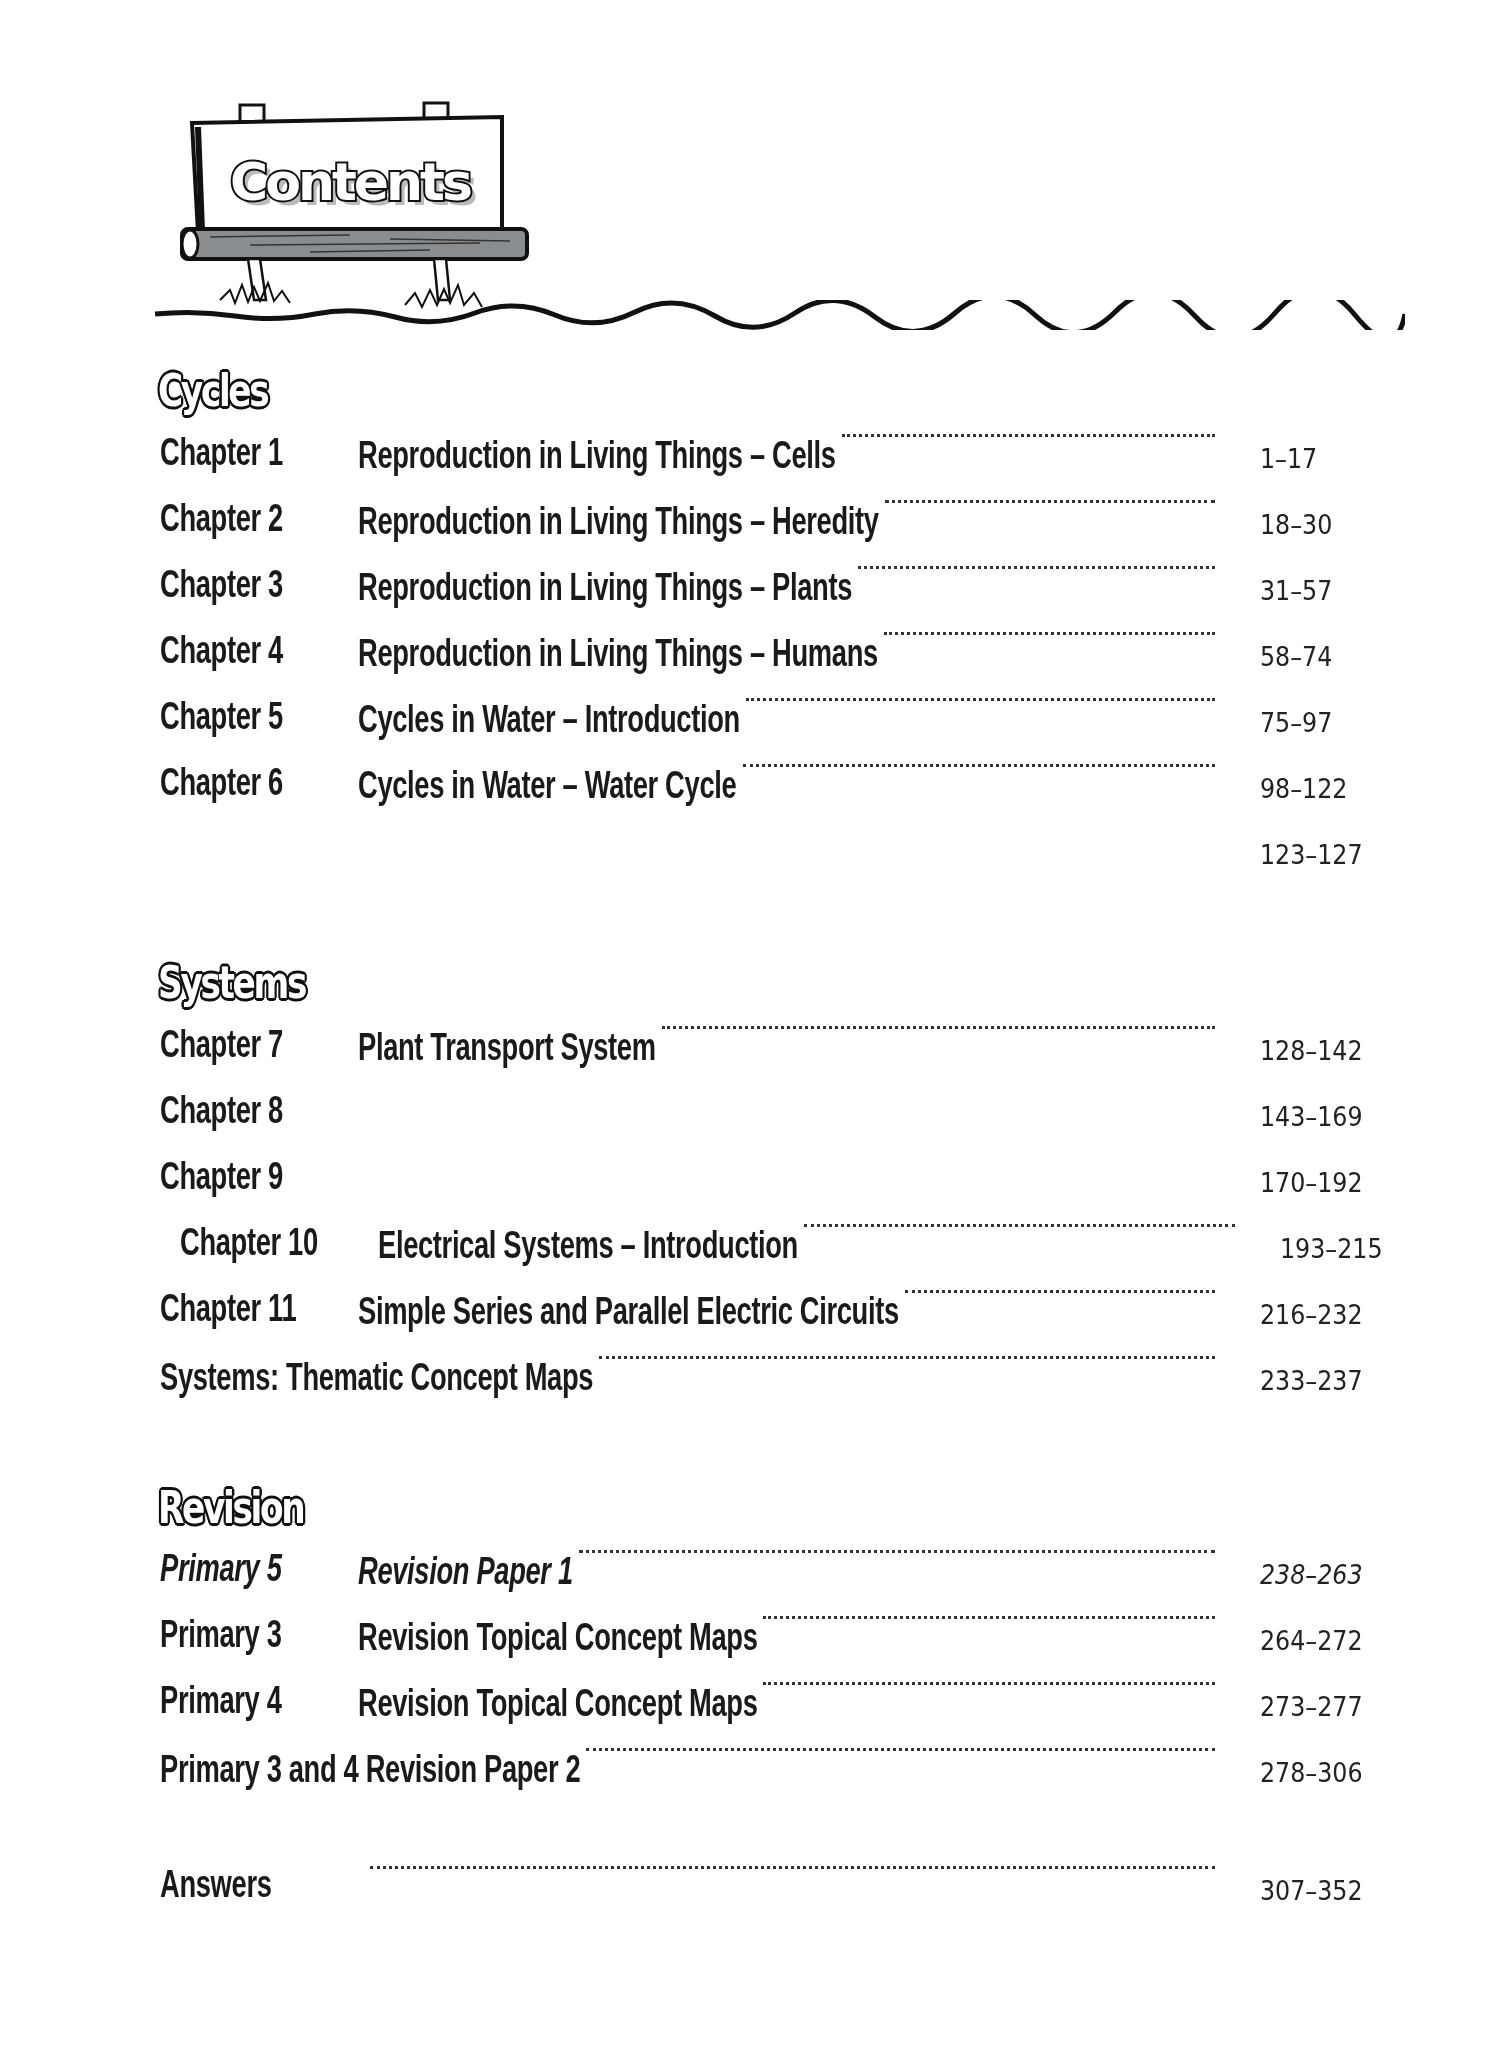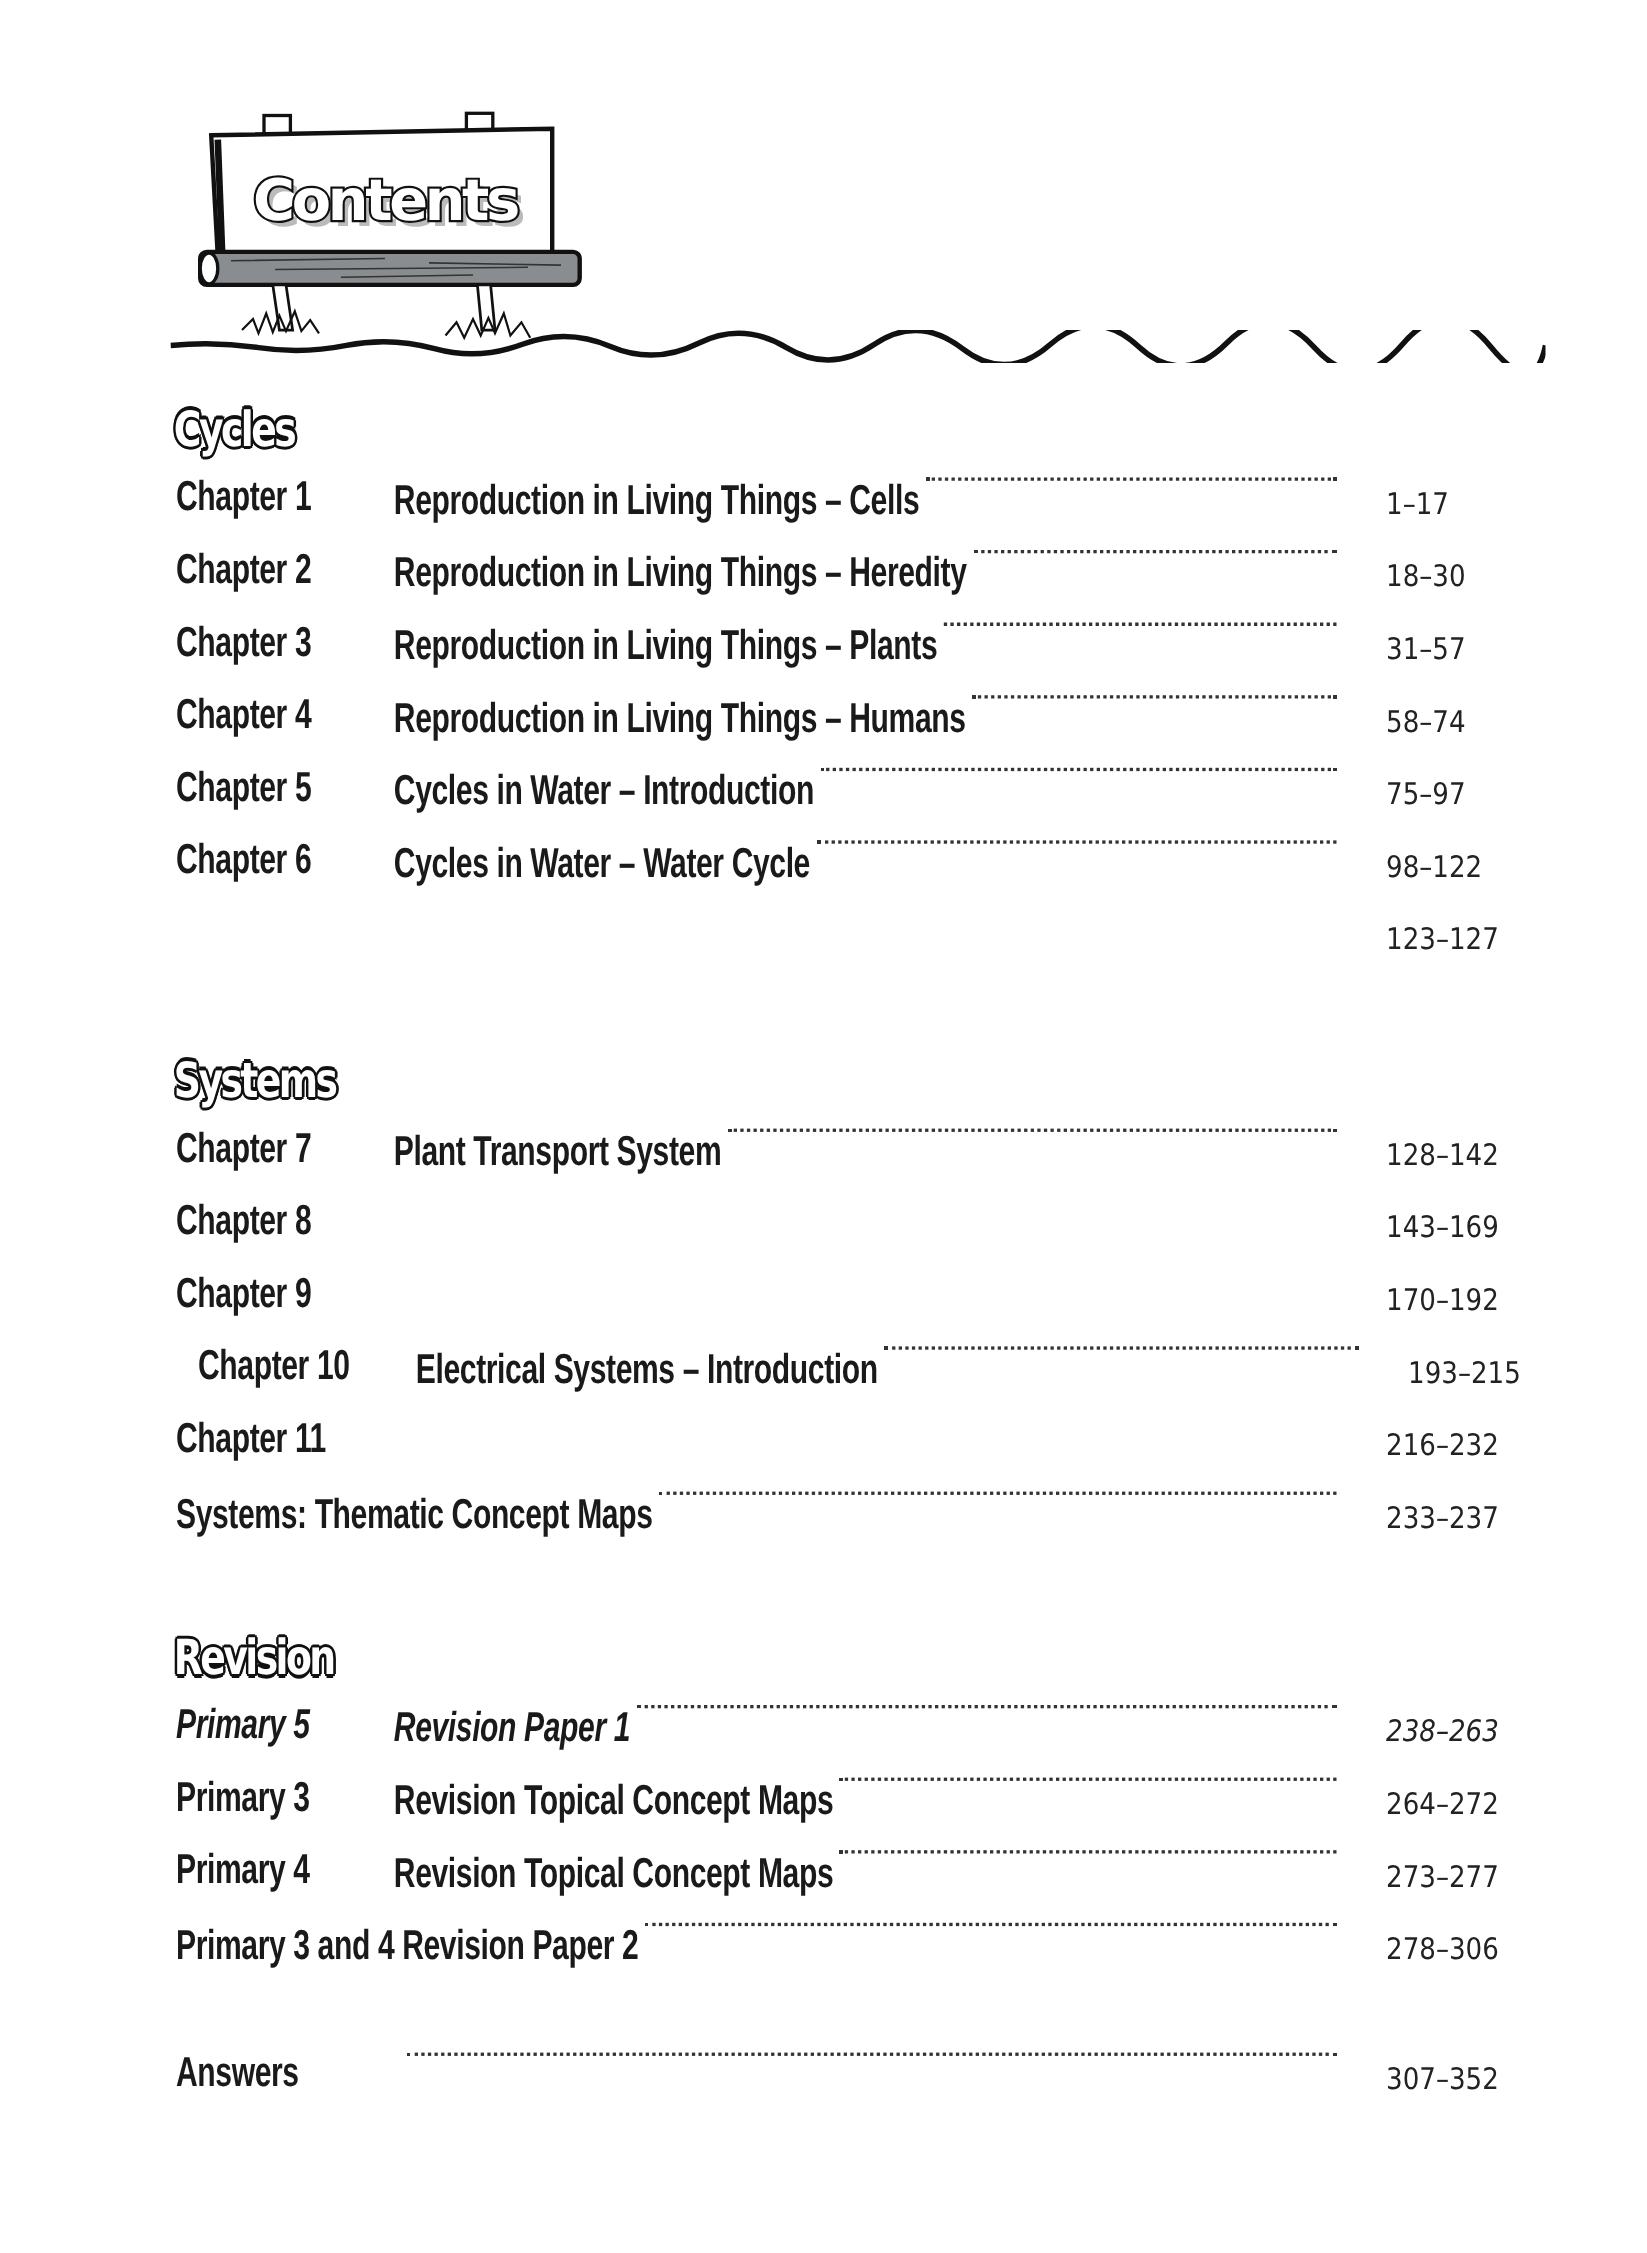--- a/index.html
+++ b/index.html
@@ -134,20 +134,24 @@
 <div class="row" style="top:1220px;margin-left:20px;">
   <span class="lbl">Chapter 10</span>
   <div class="ttl-wrap">
       <span class="ttl" style="transform: scaleX(0.72); transform-origin: left bottom; margin-right: -163.06px;">Electrical Systems – Introduction</span>
       <span class="dots"></span>
     </div>
   <span class="pg">193–215</span>
 </div>
 <div class="row" style="top:1286px;">
   <span class="lbl">Chapter 11</span>
+  <div class="ttl-wrap">
+      <span class="ttl" style="transform: scaleX(0.72); transform-origin: left bottom; margin-right: -210.258px;">Simple Series and Parallel Electric Circuits</span>
+      <span class="dots"></span>
+    </div>
   <span class="pg">216–232</span>
 </div>
 <div class="row full" style="top:1352px;">
   <div class="ttl-wrap">
       <span class="ttl" style="transform: scaleX(0.72); transform-origin: left bottom; margin-right: -168.841px;">Systems: Thematic Concept Maps</span>
       <span class="dots"></span>
     </div>
   <span class="pg">233–237</span>
 </div>
 

